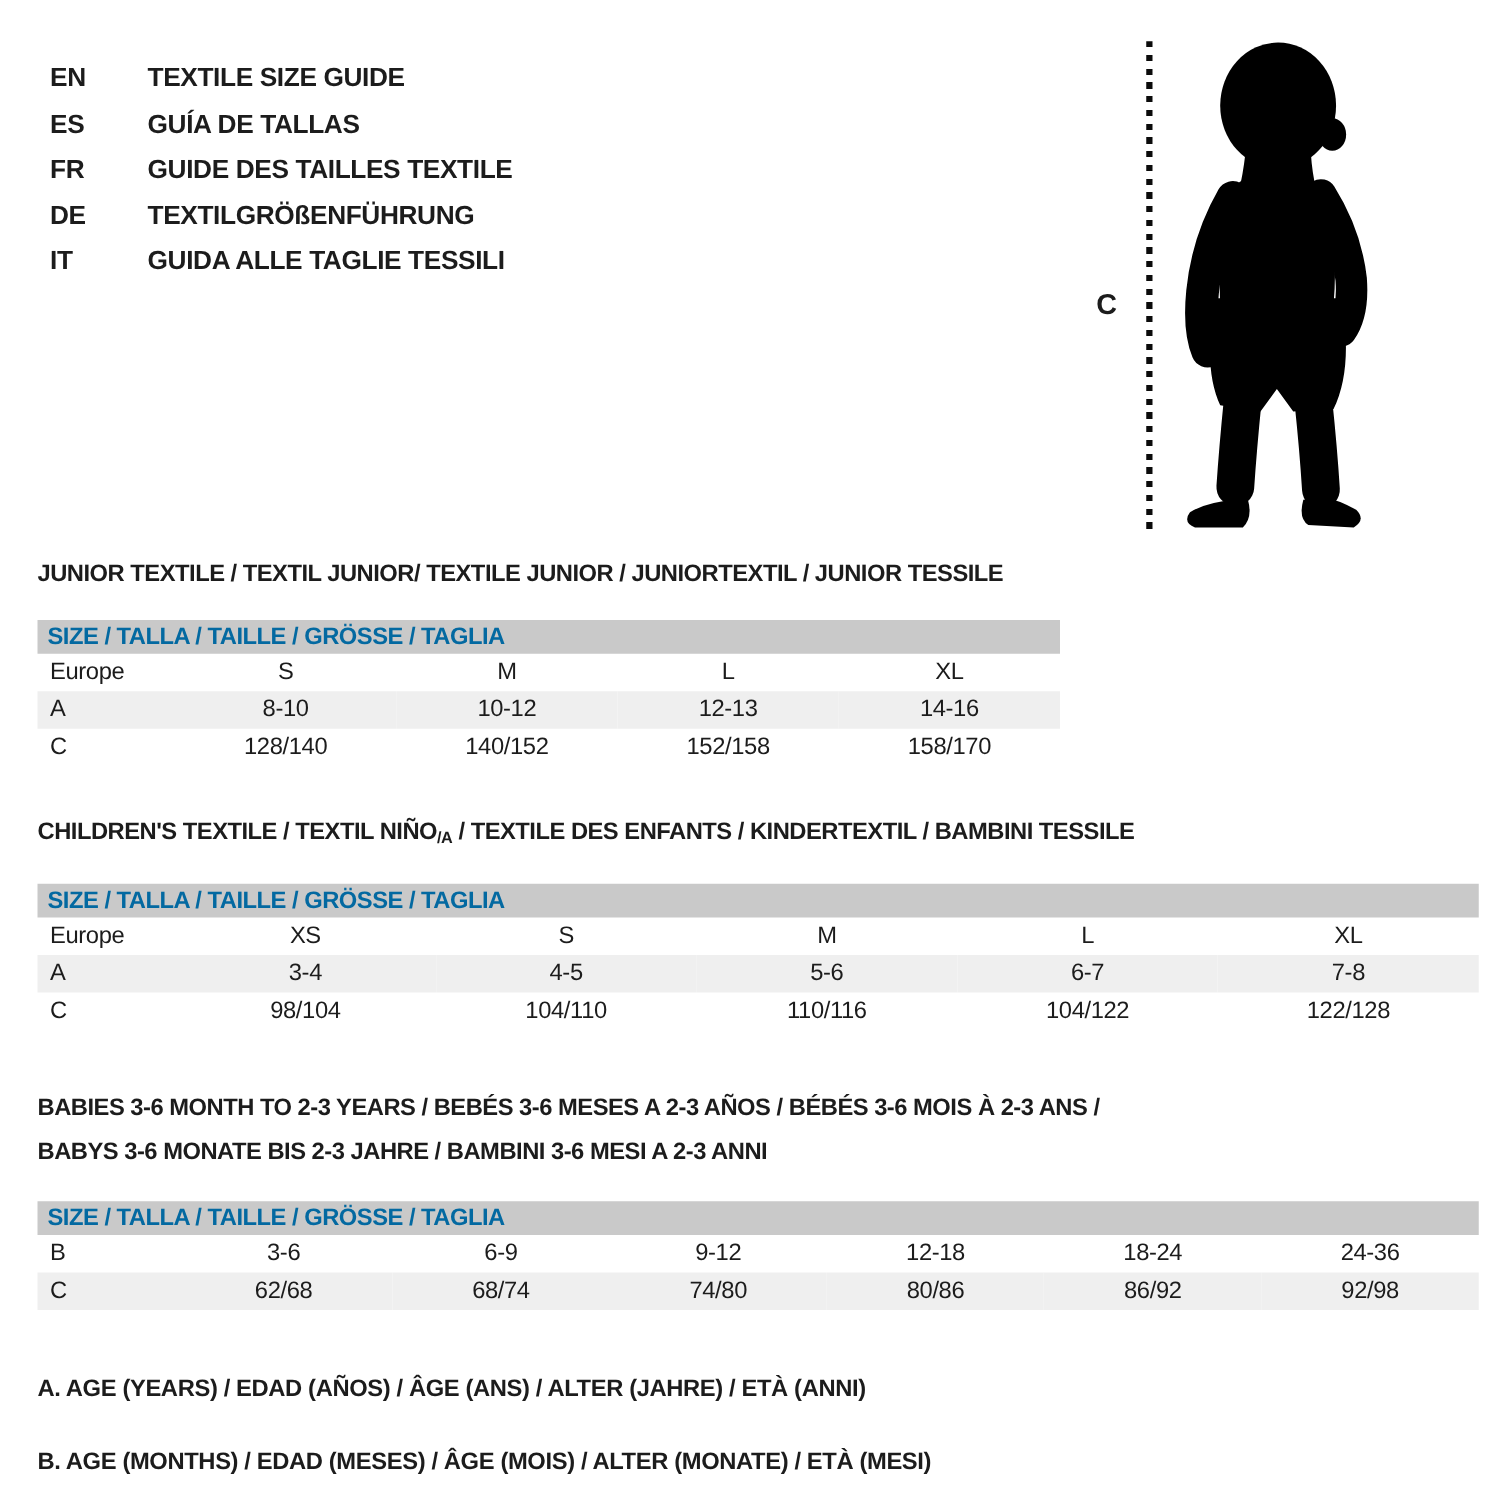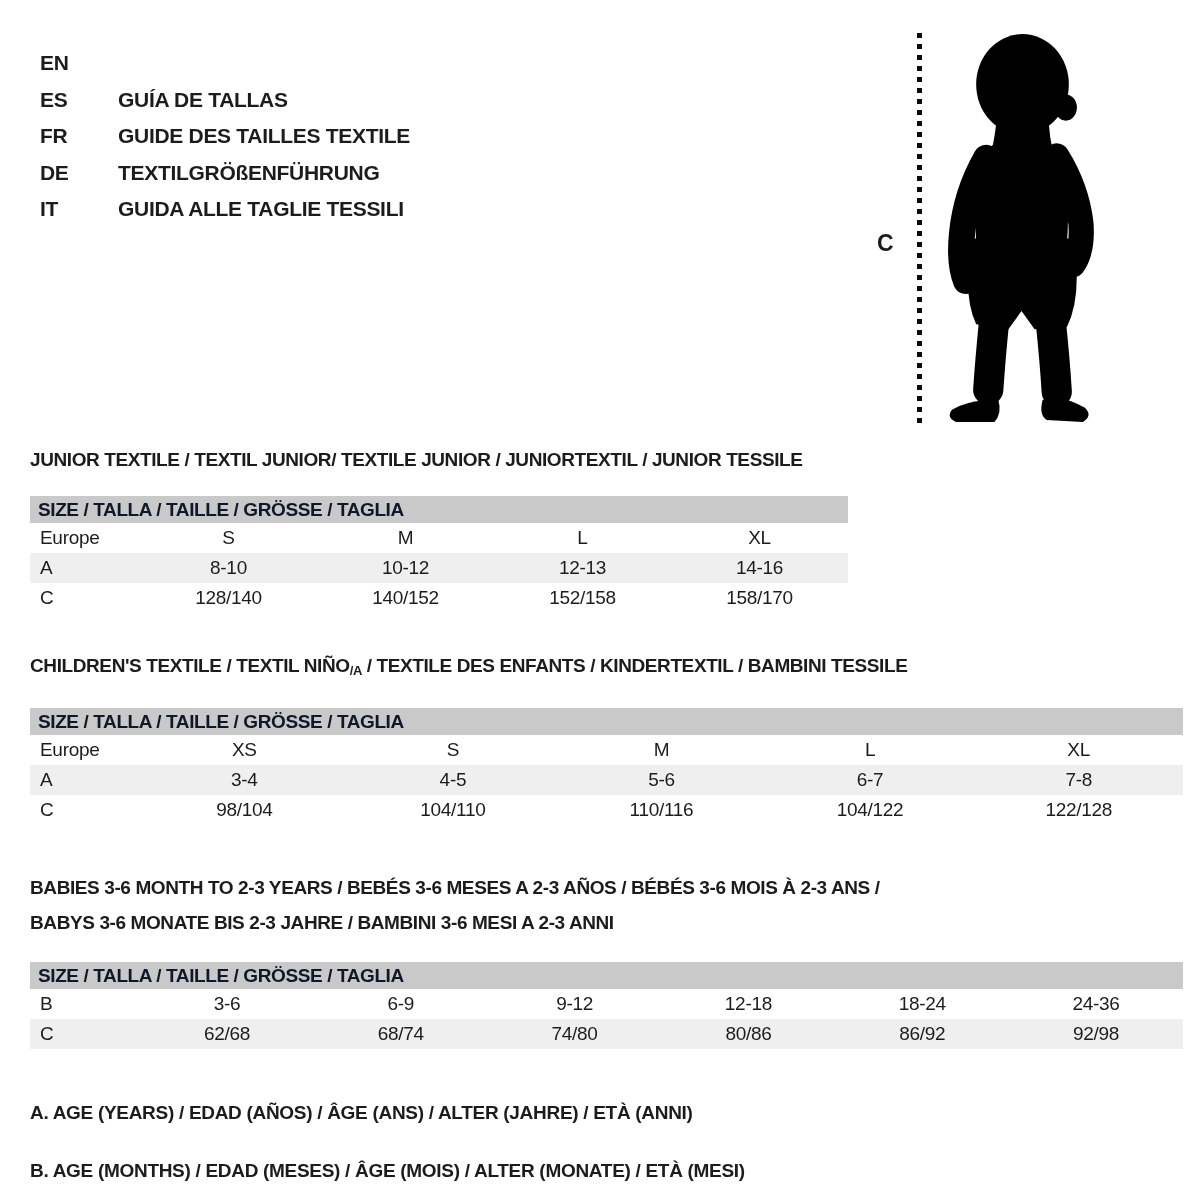--- a/index.html
+++ b/index.html
@@ -23,21 +23,21 @@
     background:repeating-linear-gradient(180deg, #0b0b0b 0 5px, transparent 5px 11px);
   }
   .height-label { position:absolute; left:12px; top:203px; font-size:23px; font-weight:bold; }
   .toddler { position:absolute; left:68px; top:0; }
 
   
   .section-title { font-size:19px; font-weight:bold; letter-spacing:-0.4px; line-height:22px; }
   .sub-a { font-size:13px; vertical-align:-3px; }
 
   .size-bar {
-    height:27px; background:#c9c9c9; color:#0f172a;
+    height:27px; background:#c9c9c9; color:#0369a1;
     font-size:19px; font-weight:bold; letter-spacing:-0.4px;
     display:flex; align-items:center; padding-left:8px;
   }
   .tbl { border-collapse:collapse; table-layout:fixed; }
   .tbl td { height:30px; font-size:19px; text-align:center; letter-spacing:-0.3px; padding:0;margin-top:48px; }
   .tbl td.rowlabel { text-align:left; padding-left:10px; }
   .tbl tr:nth-child(even) { background:#efefef; }
   .w-junior { width:818px; }
   .w-wide  { width:1153px; }
   .col-label { width:110px; }
@@ -55,20 +55,21 @@
 </head>
 <body>
 
 <div class="page">
   <div class="content">
 
     <div class="header-area">
       <div class="lang-list">
         <div class="lang-row">
           <span class="lang-code">EN</span>
+          <span>TEXTILE SIZE GUIDE</span>
         </div>
         <div class="lang-row">
           <span class="lang-code">ES</span>
           <span>GUÍA DE TALLAS</span>
         </div>
         <div class="lang-row">
           <span class="lang-code">FR</span>
           <span>GUIDE DES TAILLES TEXTILE</span>
         </div>
         <div class="lang-row">

